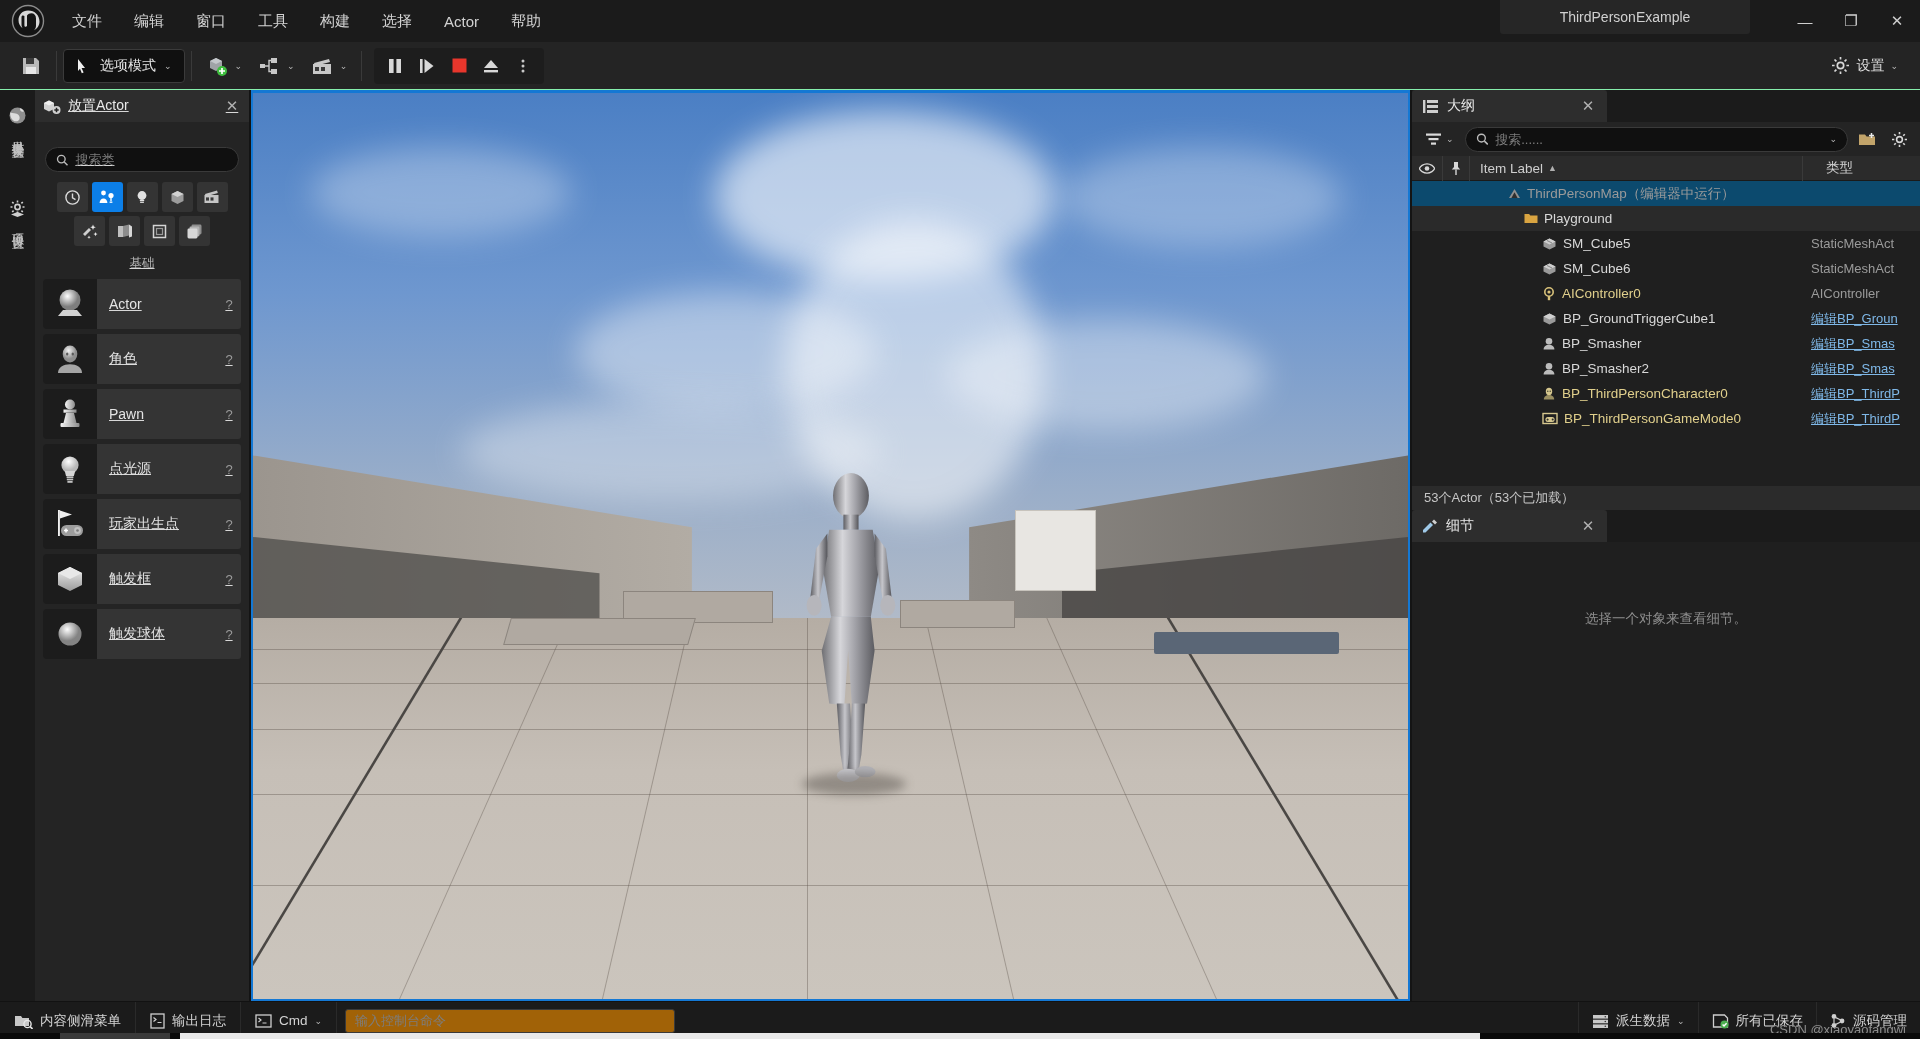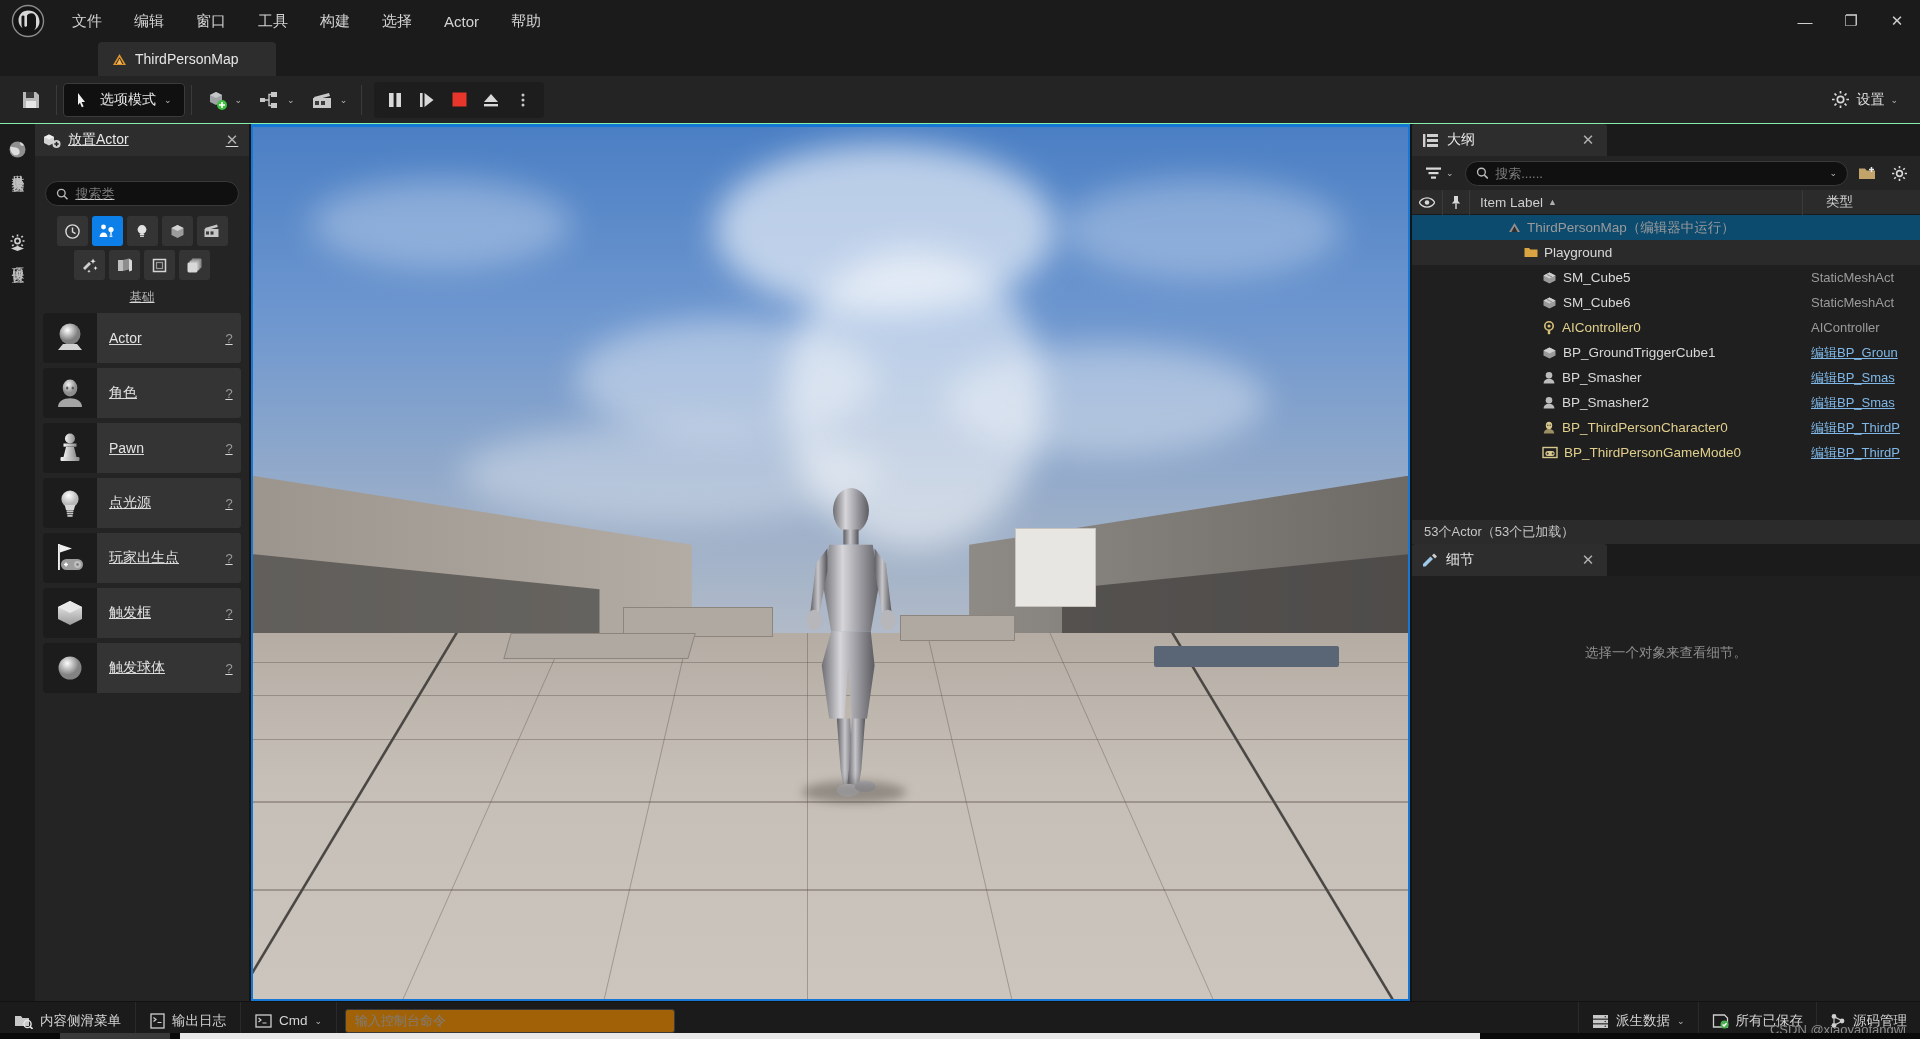--- a/index.html
+++ b/index.html
@@ -188,37 +188,28 @@
     <div class="menu-items">
       <div class="menu-item">文件</div>
       <div class="menu-item">编辑</div>
       <div class="menu-item">窗口</div>
       <div class="menu-item">工具</div>
       <div class="menu-item">构建</div>
       <div class="menu-item">选择</div>
       <div class="menu-item">Actor</div>
       <div class="menu-item">帮助</div>
     </div>
+    <div class="proj-title">ThirdPersonExample</div>
     <div class="wincontrols">
       <div class="wc">—</div>
       <div class="wc">❐</div>
       <div class="wc close">✕</div>
     </div>
   </div>
 
-  <div class="tabrow">
-    <div class="maptab">
-      <svg class="tri-icon" viewBox="0 0 15 13">
-        <path d="M7.5 1 14 12H1z" fill="#e0952a"></path>
-        <path d="M7.5 4.2 11.4 11H3.6z" fill="#1b1b1b"></path>
-        <path d="M7.5 5.6 10.3 11H4.7z" fill="#f0b357"></path>
-      </svg>
-      <span>ThirdPersonMap</span>
-    </div>
-  </div>
 
   <div class="toolbar">
     <div style="width:12px"></div>
     <div class="tb-btn">
       <svg class="save-ico" viewBox="0 0 22 22">
         <path d="M3 3h13l3 3v13H3z" fill="#b9b9b9"></path>
         <rect x="6" y="3" width="8" height="6" fill="#3a3a3a"></rect>
         <rect x="6" y="12" width="10" height="7" fill="#e6e6e6"></rect>
       </svg>
     </div>

